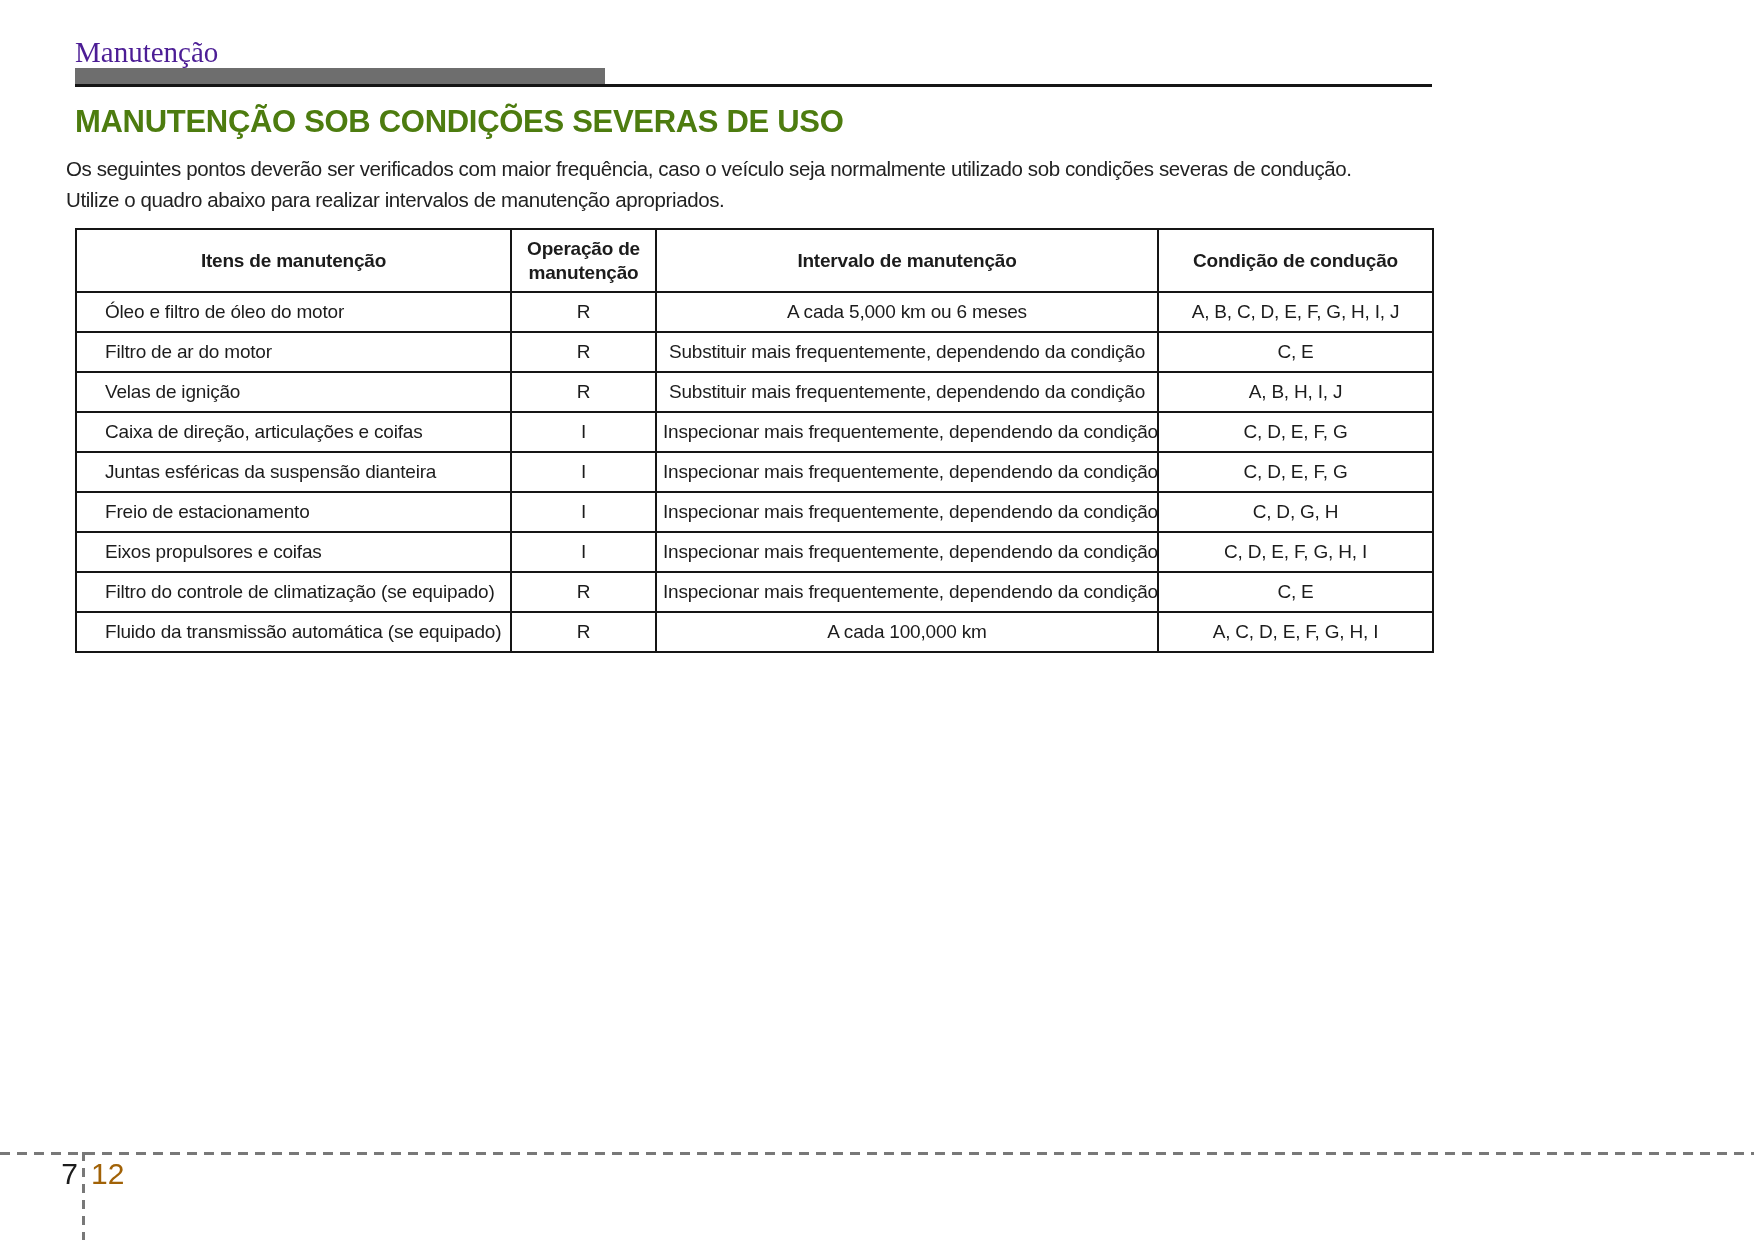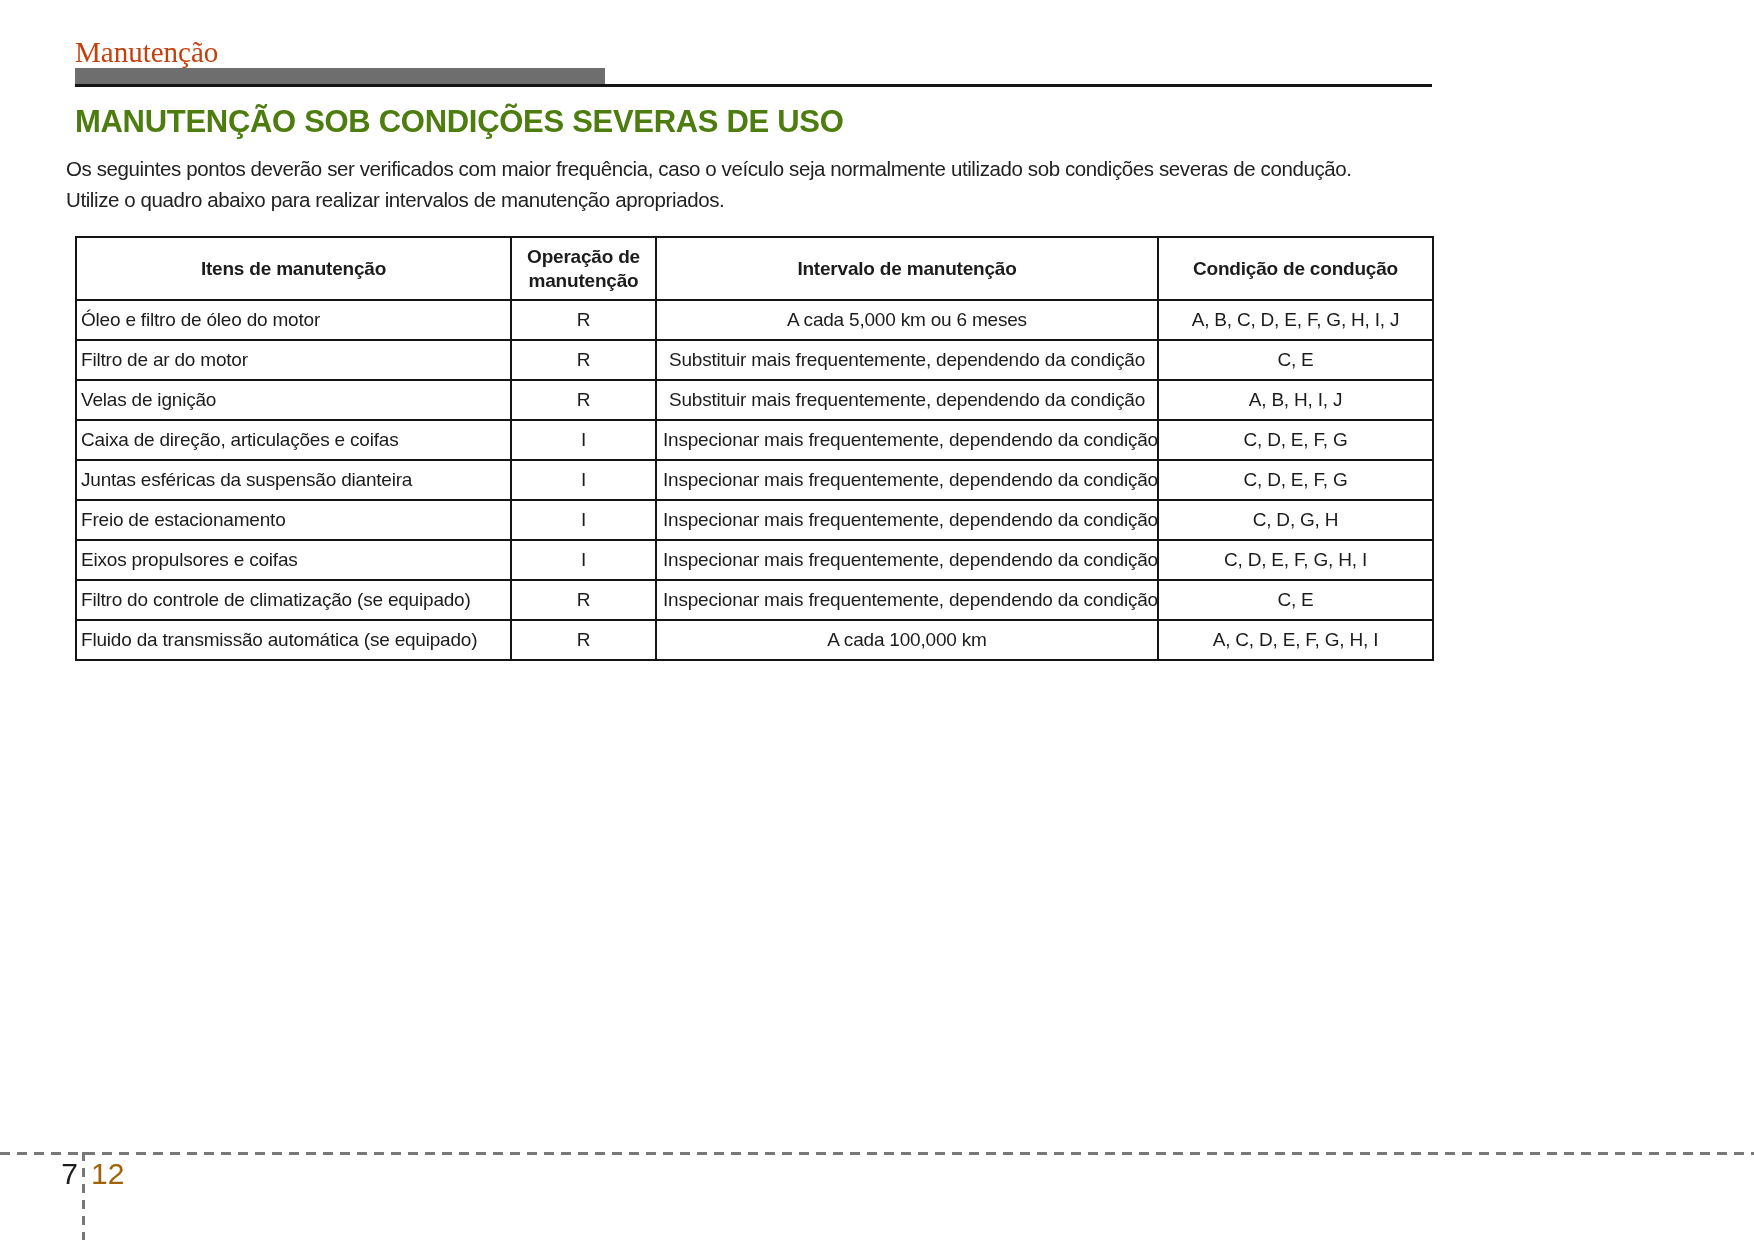--- a/index.html
+++ b/index.html
@@ -13,21 +13,21 @@
     overflow: hidden;
   }
 
   
   .chapter-title {
     position: absolute;
     left: 75px;
     top: 36px;
     font-family: "Liberation Serif", serif;
     font-size: 29px;
-    color: #c2410c;
+    color: #4c1d95;
     white-space: nowrap;
   }
   .chapter-bar {
     position: absolute;
     left: 75px;
     top: 68px;
     width: 530px;
     height: 17px;
     background: #6e6e6e;
   }
@@ -60,21 +60,21 @@
     line-height: 31px;
     letter-spacing: -0.4px;
     color: #222222;
   }
   .intro .line { display: block; white-space: nowrap; }
 
   
   .maint-table {
     position: absolute;
     left: 75px;
-    top: 236px;
+    top: 228px;
     width: 1357px;
     border-collapse: collapse;
     table-layout: fixed;
     font-size: 19px;
     letter-spacing: -0.2px;
     color: #1c1c1c;
     border-radius: 21px;
   }
   .maint-table th, .maint-table td {
     border: 2px solid #151515;
@@ -88,21 +88,21 @@
     text-align: center;
     vertical-align: middle;
     white-space: normal;
     line-height: 1.25;
     padding: 0 6px;
   }
   .maint-table td {
     height: 36px;
     vertical-align: middle;
   }
-  .maint-table td.item { text-align: left; padding-left: 4px; padding-right: 6px; }
+  .maint-table td.item { text-align: left; padding-left: 28px; padding-right: 6px; }
   .maint-table td.center { text-align: center; padding: 0 6px; }
 
   
   .footer-dash-h {
     position: absolute;
     left: 0;
     top: 1152px;
     width: 1754px;
     height: 3px;
     background: repeating-linear-gradient(90deg, #787878 0 10px, transparent 10px 17px);

